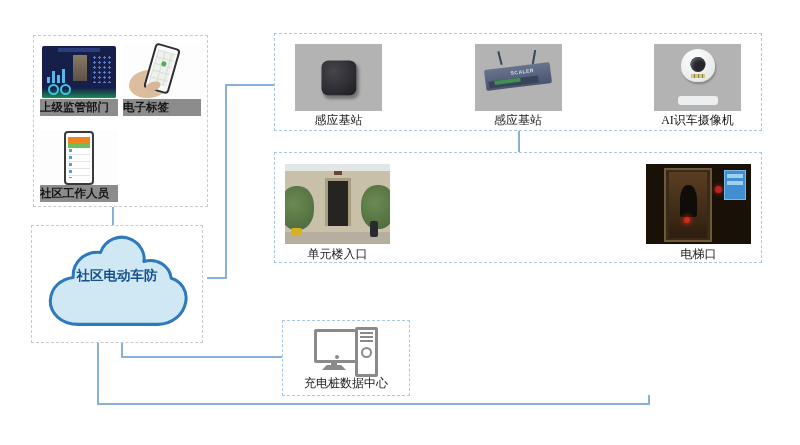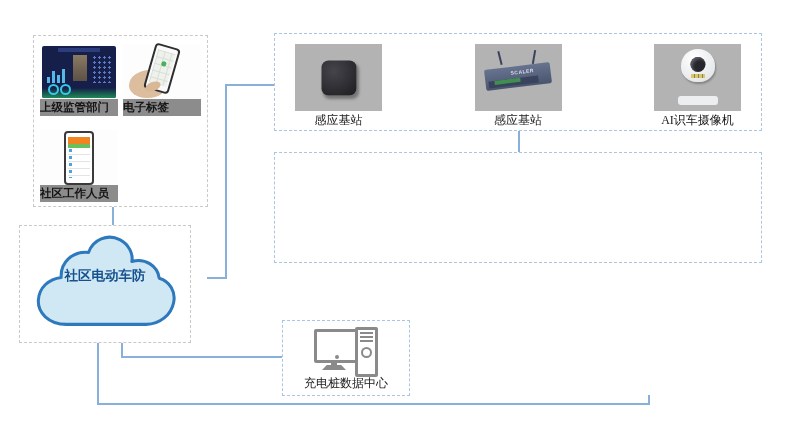--- a/index.html
+++ b/index.html
@@ -53,21 +53,21 @@
   .u-hand .pin{position:absolute;left:9px;top:14px;width:5px;height:5px;background:#48b058;border-radius:50%;}
   .u-hand .thumb{position:absolute;left:20px;bottom:8px;width:16px;height:9px;background:#d8b897;border-radius:50%;transform:rotate(-20deg);}
   
   .u-wph{position:relative;width:30px;height:54px;background:#fff;border:2px solid #3a3a3c;border-radius:4px;box-sizing:border-box;}
   .u-wph .scrn{position:absolute;left:2px;right:2px;top:4px;bottom:5px;background:#f5f5f5;overflow:hidden;}
   .u-wph .top{height:7px;background:#f08422;}
   .u-wph .ban{height:4px;background:#6abf5e;}
   .u-wph .row{height:6px;border-bottom:1px solid #e4e4e4;position:relative;background:#fff;}
   .u-wph .row::before{content:"";position:absolute;left:1px;top:1px;width:3px;height:3px;background:#4aa3e0;}
   
-  .cloudbox{left:19px;top:225px;width:172px;height:118px;}
+  .cloudbox{left:31px;top:225px;width:172px;height:118px;}
   .cloudsvg{position:absolute;left:10px;top:6px;width:152px;height:106px;}
   .cloudtext{position:absolute;left:0;right:0;top:40px;text-align:center;
         font-family:"Liberation Sans",sans-serif;font-weight:bold;font-size:13.5px;
         color:#17508e;line-height:19px;}
   
   .devices{left:274px;top:33px;width:488px;height:98px;display:flex;justify-content:space-between;
         padding:10px 20px 0 20px;}
   .dev{width:87px;display:flex;flex-direction:column;align-items:center;}
   .tile{width:87px;height:67px;background:#b3b3b3;position:relative;overflow:hidden;}
   .dev .lbl{margin-top:2px;}
@@ -268,20 +268,47 @@
             <div class="cam-lens"></div>
             <div class="cam-leds"></div>
           </div>
         <div class="cam-base"></div>
       </div>
       <div class="lbl">AI识车摄像机</div>
     </div>
   </div>
 
   <div class="panel b-blue locs">
+    <div class="loc">
+      <div class="photo p-ent">
+        <div class="sky"></div>
+          <div class="sign"></div>
+          <div class="door"></div>
+        <div class="bush" style="left:-5%;top:28%;"></div>
+        <div class="bush" style="right:-5%;top:26%;"></div>
+        <div class="ground"></div>
+          <div class="scoot"></div>
+          <div class="bike"></div>
+      </div>
+      <div class="lbl">单元楼入口</div>
+    </div>
+    <div class="loc">
+      <div class="photo p-elev">
+        <div class="frame"></div>
+          <div class="inner"></div>
+        <div class="per"></div>
+          <div class="tail"></div>
+          <div class="btn"></div>
+        <div class="poster">
+            <i></i>
+            <i style="top:10px;"></i>
+          </div>
+      </div>
+      <div class="lbl">电梯口</div>
+    </div>
   </div>
 
   <div class="panel b-blue node dc">
     <div class="pcicon">
       <div class="pc-mon">
           <div class="pc-dot"></div>
         </div>
       <div class="pc-neck"></div>
         <div class="pc-base"></div>
       <div class="pc-twr">

